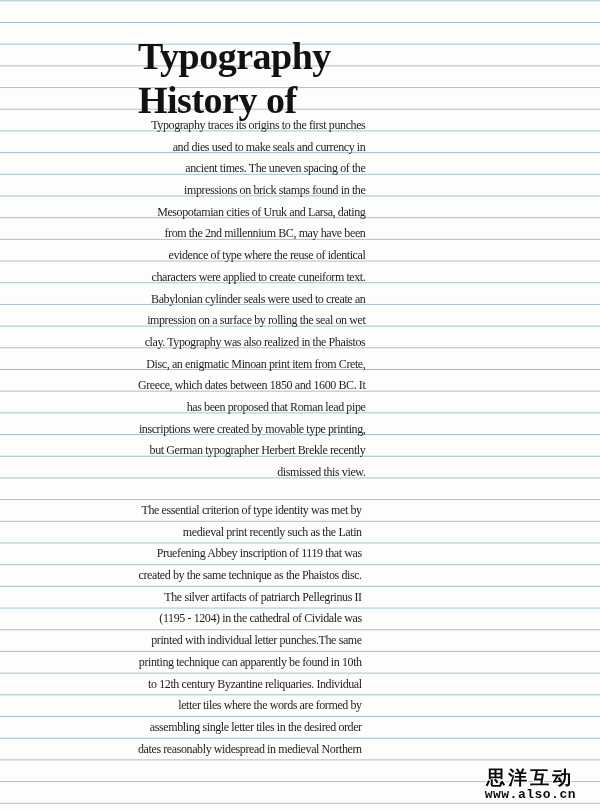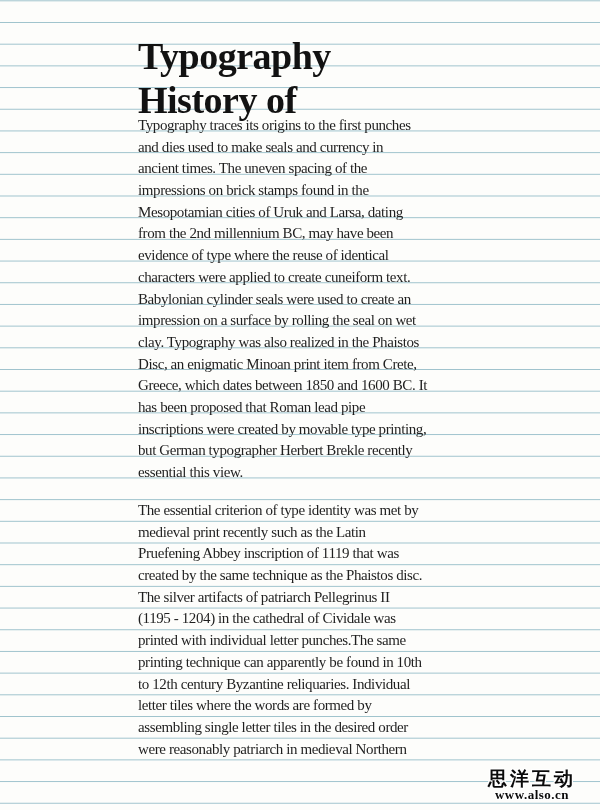--- a/index.html
+++ b/index.html
@@ -23,32 +23,33 @@
     color: #121212;
     font-weight: bold;
     font-size: 38px;
     letter-spacing: -0.5px;
   }
   .article-title .line { height: 43.4px; line-height: 43.4px; white-space: nowrap; }
   .paragraph {
     position: absolute;
     left: 138px;
     color: #1f1f1f;
-    font-size: 15px;
+    font-size: 12px;
     letter-spacing: -0.4px;
+    text-align: right;
   }
   .paragraph .line { height: 21.7px; line-height: 21.7px; white-space: nowrap; }
   #paragraph-1 { top: 115px; }
   #paragraph-2 { top: 500px; }
   .watermark {
     position: absolute;
     right: 24px;
     bottom: 9px;
     text-align: center;
-    font-family: Liberation Serif, serif;
+    font-family: Liberation Mono, monospace;
     font-weight: bold;
     color: #0a0a0a;
     
     text-shadow:
       -1px -1px 0 #ffffff, 1px -1px 0 #ffffff,
       -1px  1px 0 #ffffff, 1px  1px 0 #ffffff,
       -1px  0   0 #ffffff, 1px  0   0 #ffffff,
        0   -1px 0 #ffffff, 0    1px 0 #ffffff;
     margin-left: 24px;
   }
@@ -75,36 +76,36 @@
       <div class="line">evidence of type where the reuse of identical</div>
       <div class="line">characters were applied to create cuneiform text.</div>
       <div class="line">Babylonian cylinder seals were used to create an</div>
       <div class="line">impression on a surface by rolling the seal on wet</div>
       <div class="line">clay. Typography was also realized in the Phaistos</div>
       <div class="line">Disc, an enigmatic Minoan print item from Crete,</div>
       <div class="line">Greece, which dates between 1850 and 1600 BC. It</div>
       <div class="line">has been proposed that Roman lead pipe</div>
       <div class="line">inscriptions were created by movable type printing,</div>
       <div class="line">but German typographer Herbert Brekle recently</div>
-      <div class="line">essential this view.</div>
+      <div class="line">dismissed this view.</div>
     </div>
 
   <div id="paragraph-2" class="paragraph">
       <div class="line">The essential criterion of type identity was met by</div>
       <div class="line">medieval print recently such as the Latin</div>
       <div class="line">Pruefening Abbey inscription of 1119 that was</div>
       <div class="line">created by the same technique as the Phaistos disc.</div>
       <div class="line">The silver artifacts of patriarch Pellegrinus II</div>
       <div class="line">(1195 - 1204) in the cathedral of Cividale was</div>
       <div class="line">printed with individual letter punches.The same</div>
       <div class="line">printing technique can apparently be found in 10th</div>
       <div class="line">to 12th century Byzantine reliquaries. Individual</div>
       <div class="line">letter tiles where the words are formed by</div>
       <div class="line">assembling single letter tiles in the desired order</div>
-      <div class="line">were reasonably patriarch in medieval Northern</div>
+      <div class="line">dates reasonably widespread in medieval Northern</div>
     </div>
 
   <div class="watermark">
     <div class="watermark-cjk">思洋互动</div>
     <div class="watermark-url">www.also.cn</div>
   </div>
 
 </div>
 
 </body></html>

